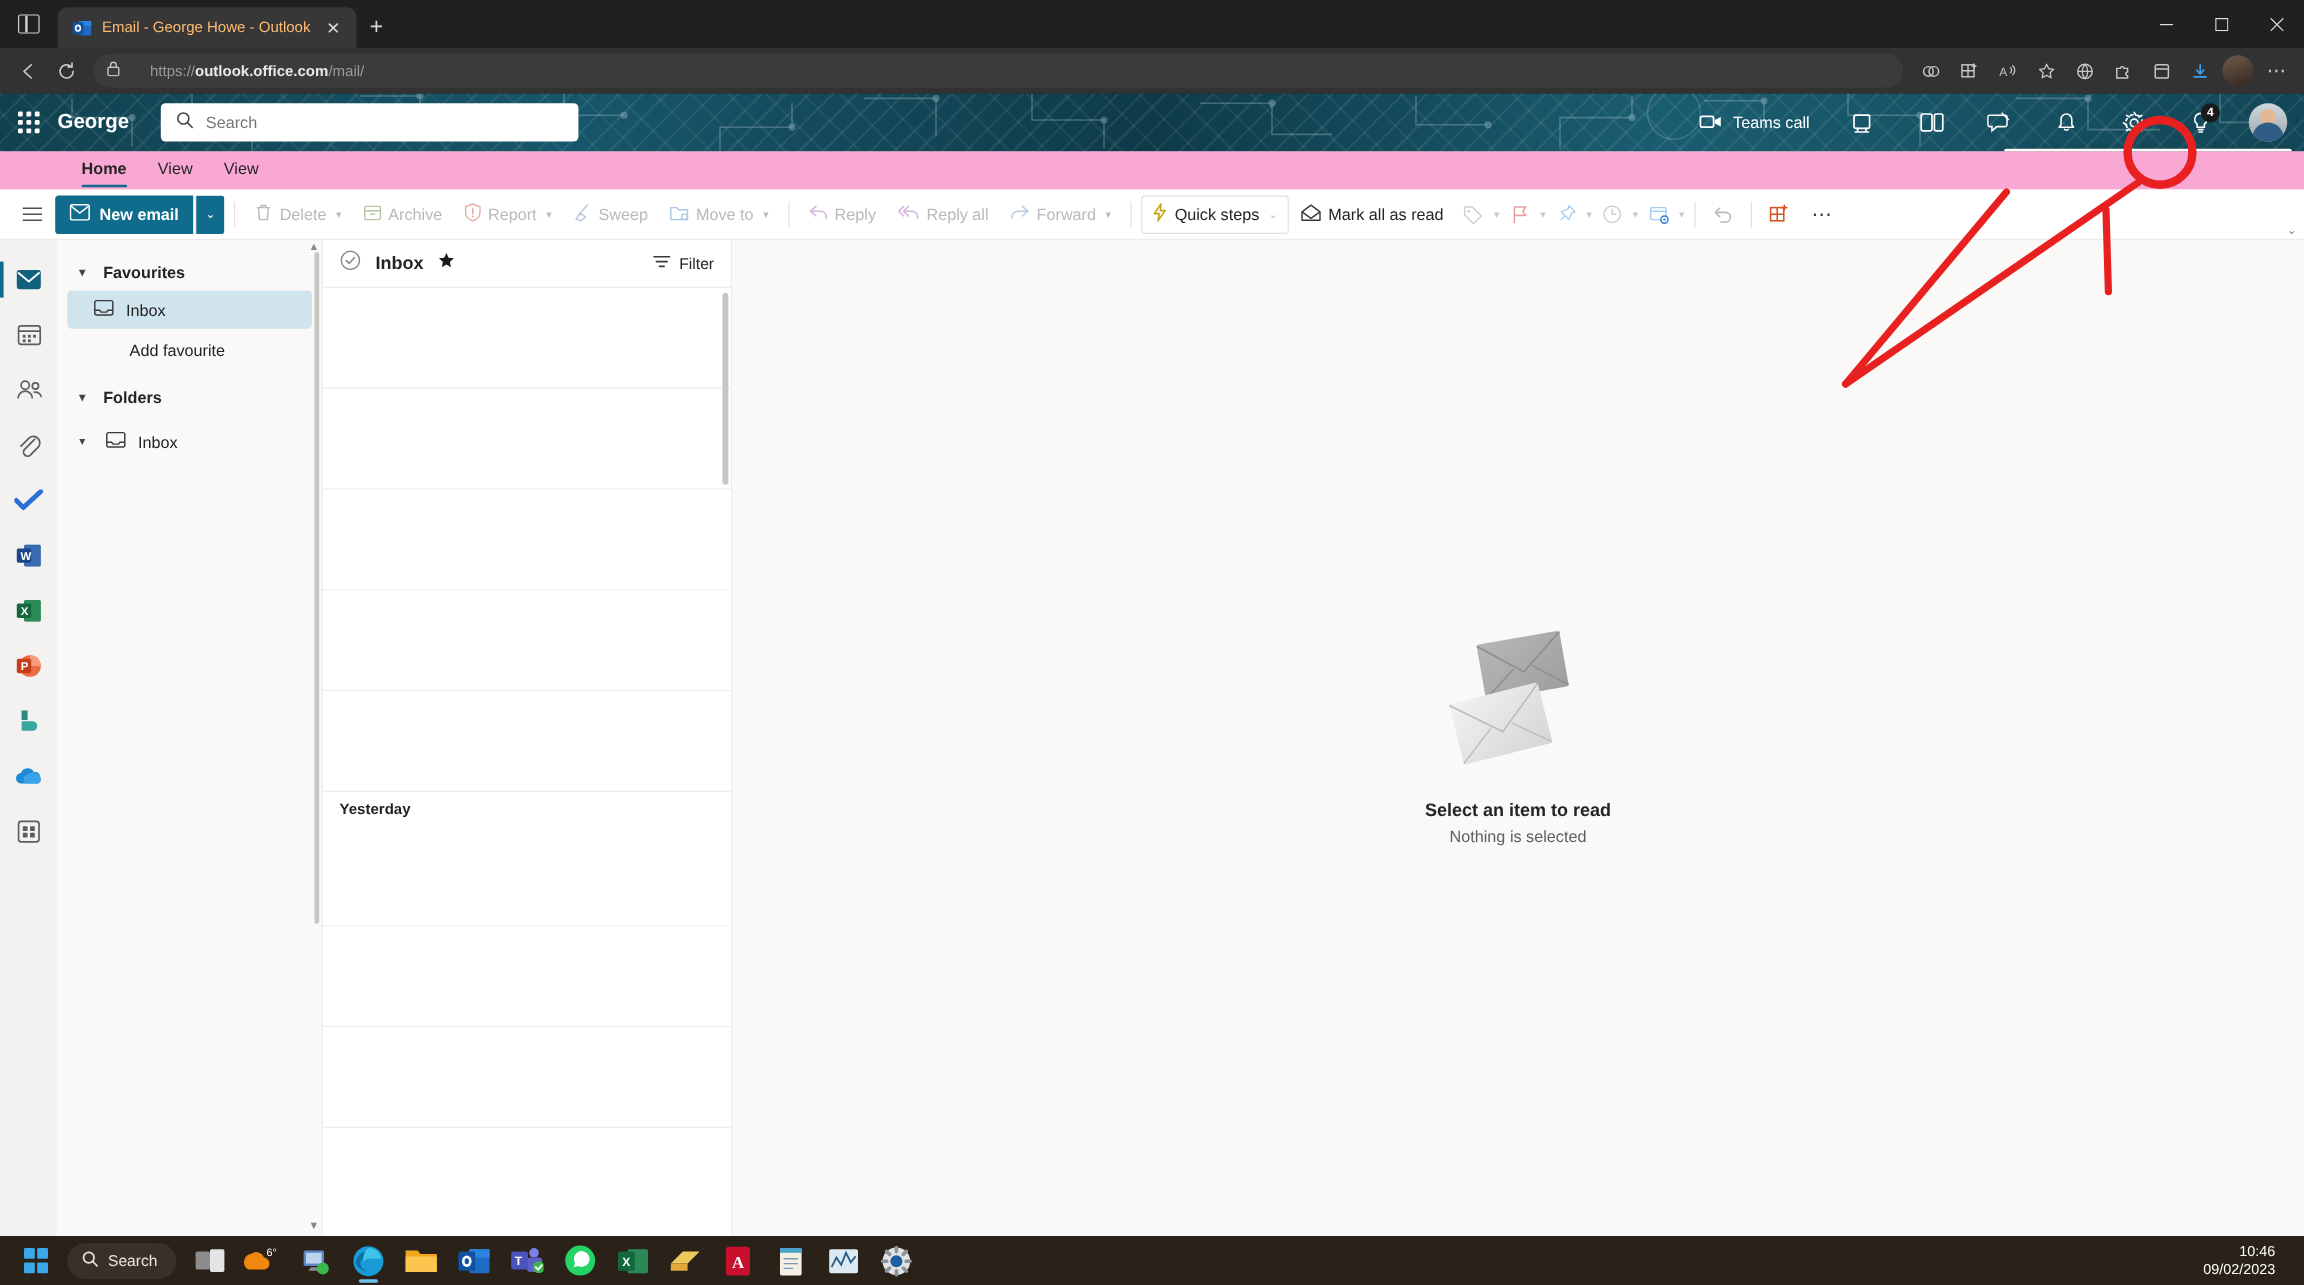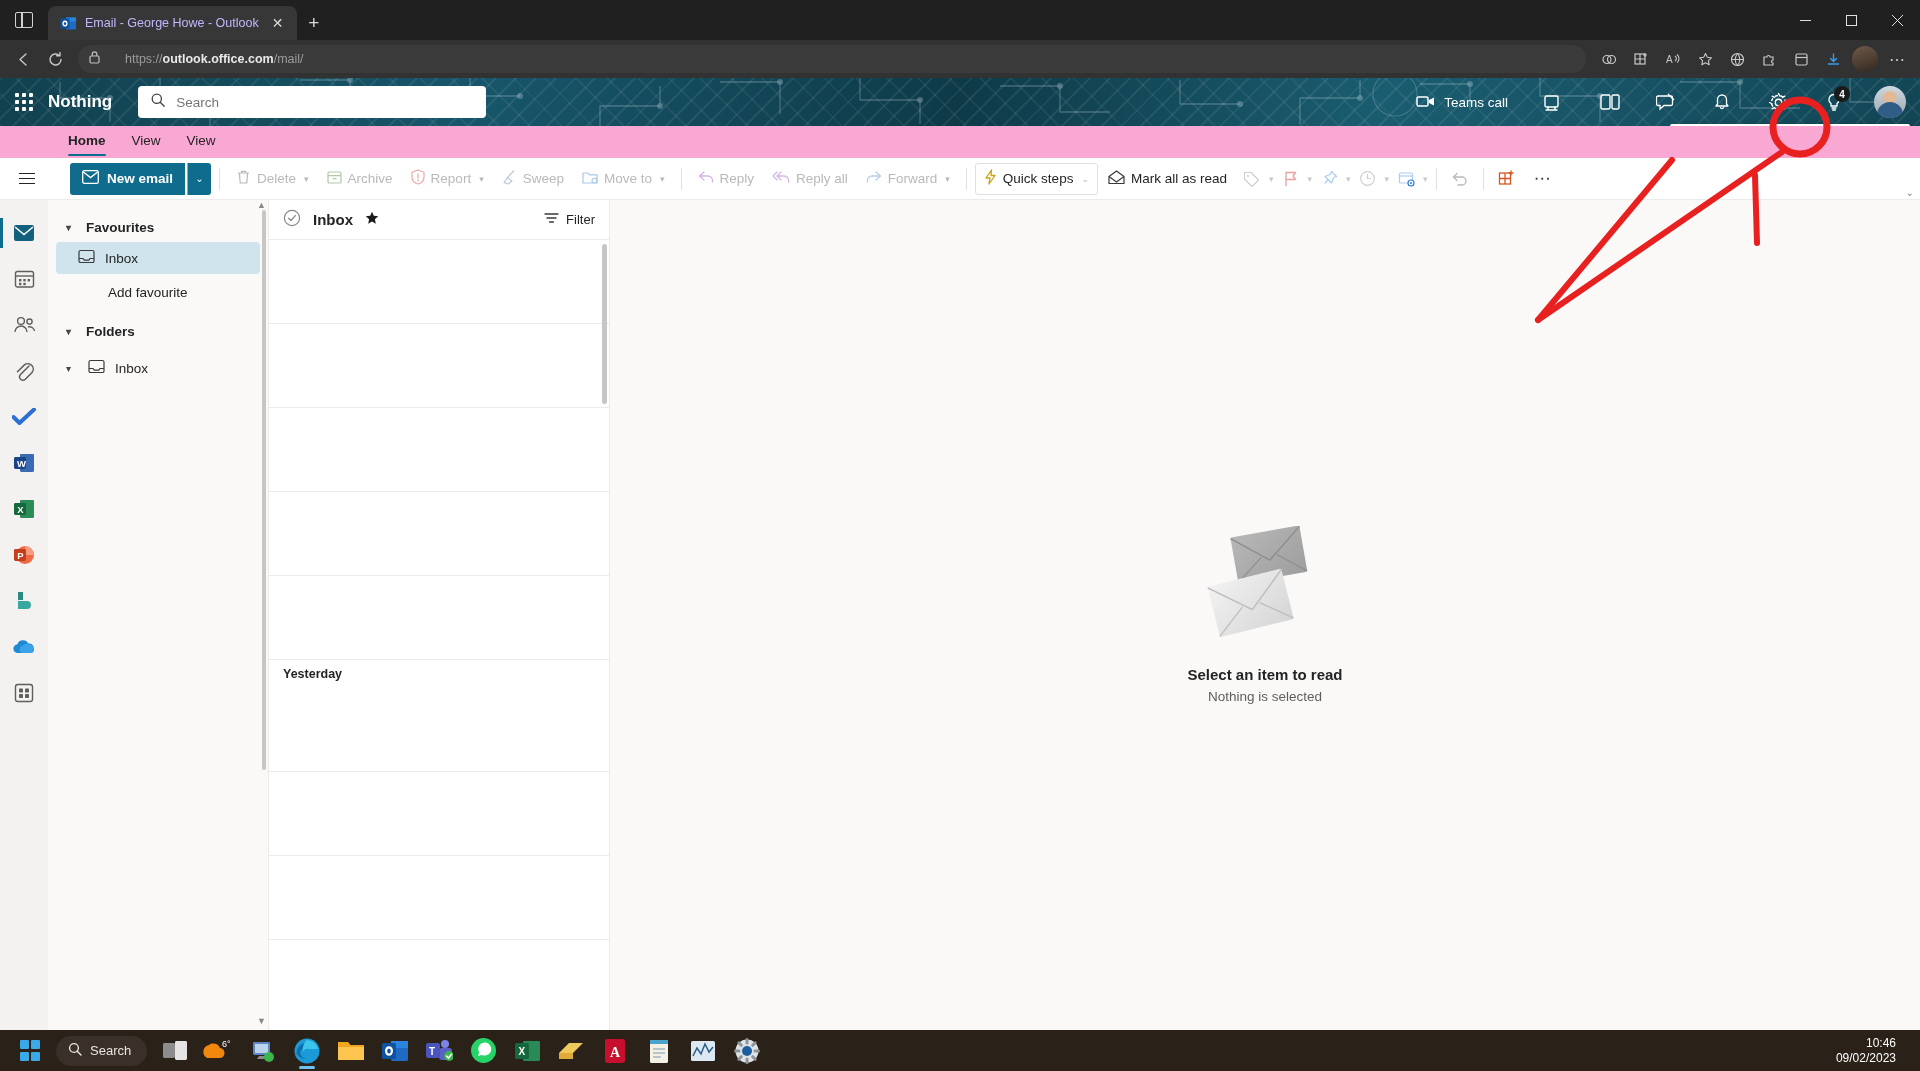--- a/index.html
+++ b/index.html
@@ -21,21 +21,21 @@
   }
   .tab-mgr-icon { width: 18px; height: 16px; border: 1.6px solid #d2d2d2; border-radius: 2px; position: relative; }
   .tab-mgr-icon:after { content:""; position:absolute; left:5px; top:0; bottom:0; width:1.6px; background:#d2d2d2; }
 
   .tab {
     height: 34px; min-width: 240px; max-width: 260px; background: #373737;
     border-radius: 8px 8px 0 0; display: flex; align-items: center;
     padding: 0 8px 0 12px; gap: 8px; position: relative;
   }
   .tab-favicon { width: 17px; height: 17px; flex: 0 0 auto; position: relative; }
-  .tab-title { color: #c4b5fd; font-size: 12.5px; white-space: nowrap; overflow: hidden;
+  .tab-title { color: #fdba74; font-size: 12.5px; white-space: nowrap; overflow: hidden;
                text-overflow: ellipsis; flex: 1; }
   .tab-close { color: #d8d8d8; font-size: 14px; width: 22px; height: 22px; line-height: 22px;
                text-align: center; border-radius: 4px; flex: 0 0 auto; }
   .new-tab-btn { width: 34px; height: 34px; color: #d8d8d8; font-size: 19px;
                  display: flex; align-items: center; justify-content: center; }
   .win-controls { position: absolute; right: 0; top: 0; height: 40px; display: flex; }
   .win-btn { width: 46px; height: 40px; display: flex; align-items: center; justify-content: center;
              color: #e0e0e0; font-size: 12px; }
 
   .browser-toolbar {
@@ -113,21 +113,21 @@
   .rtab { font-size: 13.5px; color: #242424; padding: 0 10px; height: 32px; line-height: 30px; position: relative; }
   .rtab.active { font-weight: 600; }
   .rtab.active:after { content:""; position:absolute; left:10px; right:10px; bottom:2px; height:2px;
                        background:#0f6c8c; border-radius: 2px;}
   .ribbon { height: 42px; background: #fff; display: flex; align-items: center; padding: 0 10px; gap: 2px;
             border-bottom: 1px solid #edebe9; position: relative; }
   .hamb { width: 34px; height: 32px; display: flex; align-items: center; justify-content: center; }
   .hamb i { display:block; width:16px; height:1.6px; background:#242424; box-shadow:0 5px 0 #242424, 0 -5px 0 #242424;}
   .newmail {
     height: 32px; background: #0f6c8c; color: #fff; border-radius: 3px 0 0 3px; display: flex;
-    align-items: center; gap: 8px; padding: 0 12px; font-size: 13.5px; font-weight: 600; margin-left: 24px;
+    align-items: center; gap: 8px; padding: 0 12px; font-size: 13.5px; font-weight: 600;
   }
   .newmail-caret { height: 32px; width: 24px; background: #0f6c8c; color: #fff; border-radius: 0 3px 3px 0;
     display: flex; align-items: center; justify-content: center; border-left: 1px solid rgba(255,255,255,.45); font-size: 10px; }
   .rbtn { height: 32px; display: flex; align-items: center; gap: 6px; padding: 0 8px; font-size: 13.5px;
           color: #242424; border-radius: 3px; white-space: nowrap; }
   .rbtn.dim { color: #b9b9b9; }
   .rbtn .caret { font-size: 9px; color: #b9b9b9; margin-left: 2px;}
   .rbtn.quick { border: 1px solid #e3e1df; }
   .rsep { width: 1px; height: 22px; background: #e3e1df; margin: 0 6px; }
   .ricon { width: 30px; height: 30px; display: flex; align-items: center; justify-content: center; }
@@ -352,21 +352,21 @@
         <i></i>
         <i></i>
         <i></i>
         <i></i>
         <i></i>
         <i></i>
         <i></i>
         <i></i>
       </span>
   </div>
-  <div class="ol-brand">Nothing</div>
+  <div class="ol-brand">George</div>
   <div class="ol-search">
     <span>
       <svg width="16" height="16" viewBox="0 0 16 16">
           <circle cx="6.8" cy="6.8" r="4.6" fill="none" stroke="#444" stroke-width="1.3"></circle>
           <path d="M10.2 10.2 L14.2 14.2" stroke="#444" stroke-width="1.3" stroke-linecap="round"></path>
         </svg>
     </span>
     <input type="text" placeholder="Search" style="">
   </div>
 

